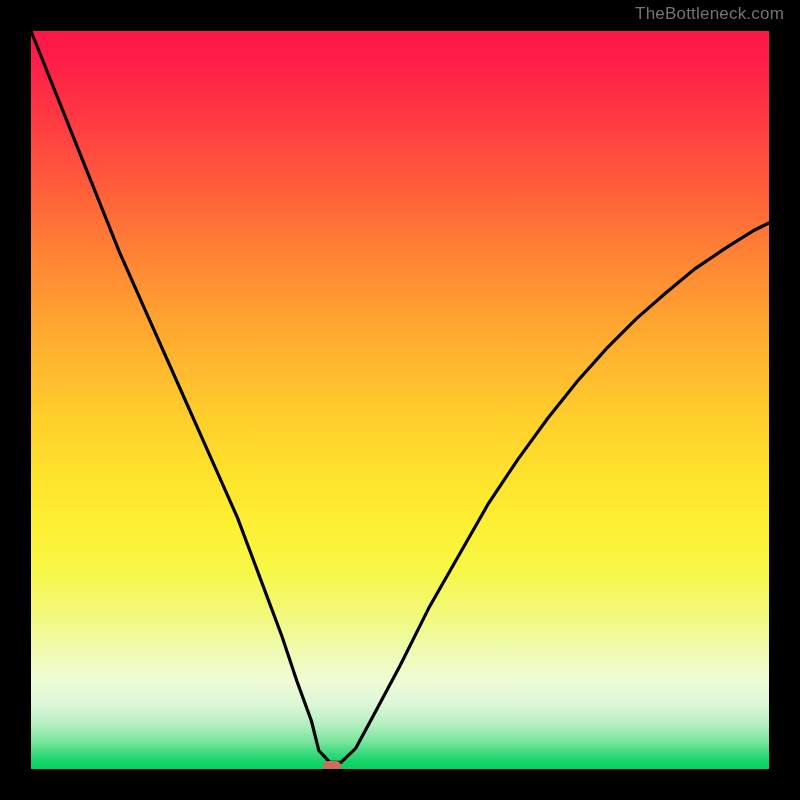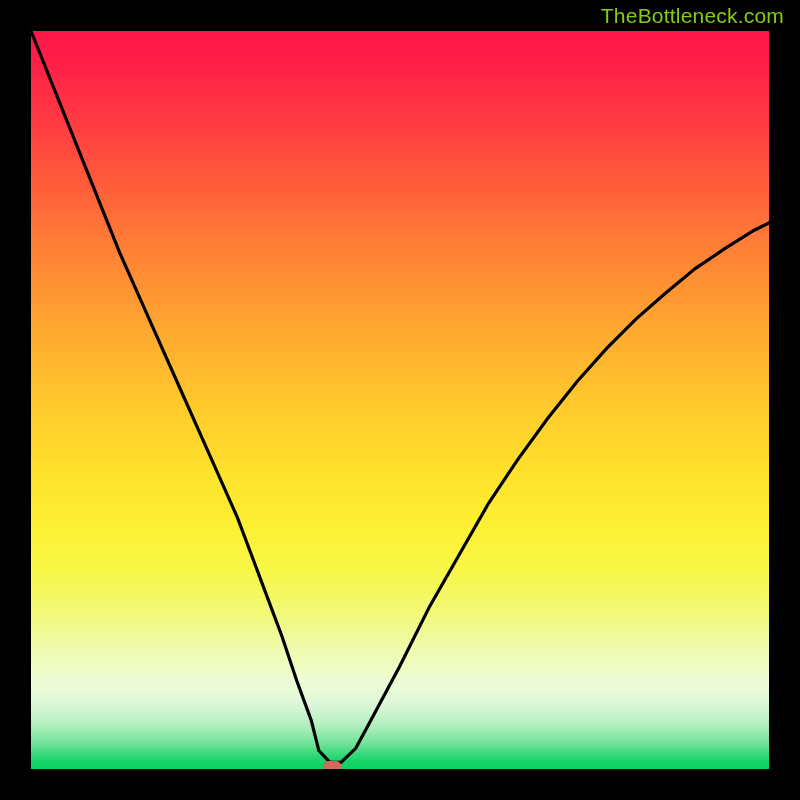--- a/index.html
+++ b/index.html
@@ -61,22 +61,22 @@
     position: absolute;
     left: 0;
     top: 0;
     width: 738px;
     height: 738px;
   }
   .watermark {
     position: absolute;
     top: 4px;
     right: 16px;
-    color: #84cc16;
-    font-size: 21px;
+    color: #737373;
+    font-size: 17px;
     font-weight: 500;
     letter-spacing: 0.2px;
   }
 </style>
 </head>
 <body>
 
 <div class="frame">
 
   <div class="plot-area">

